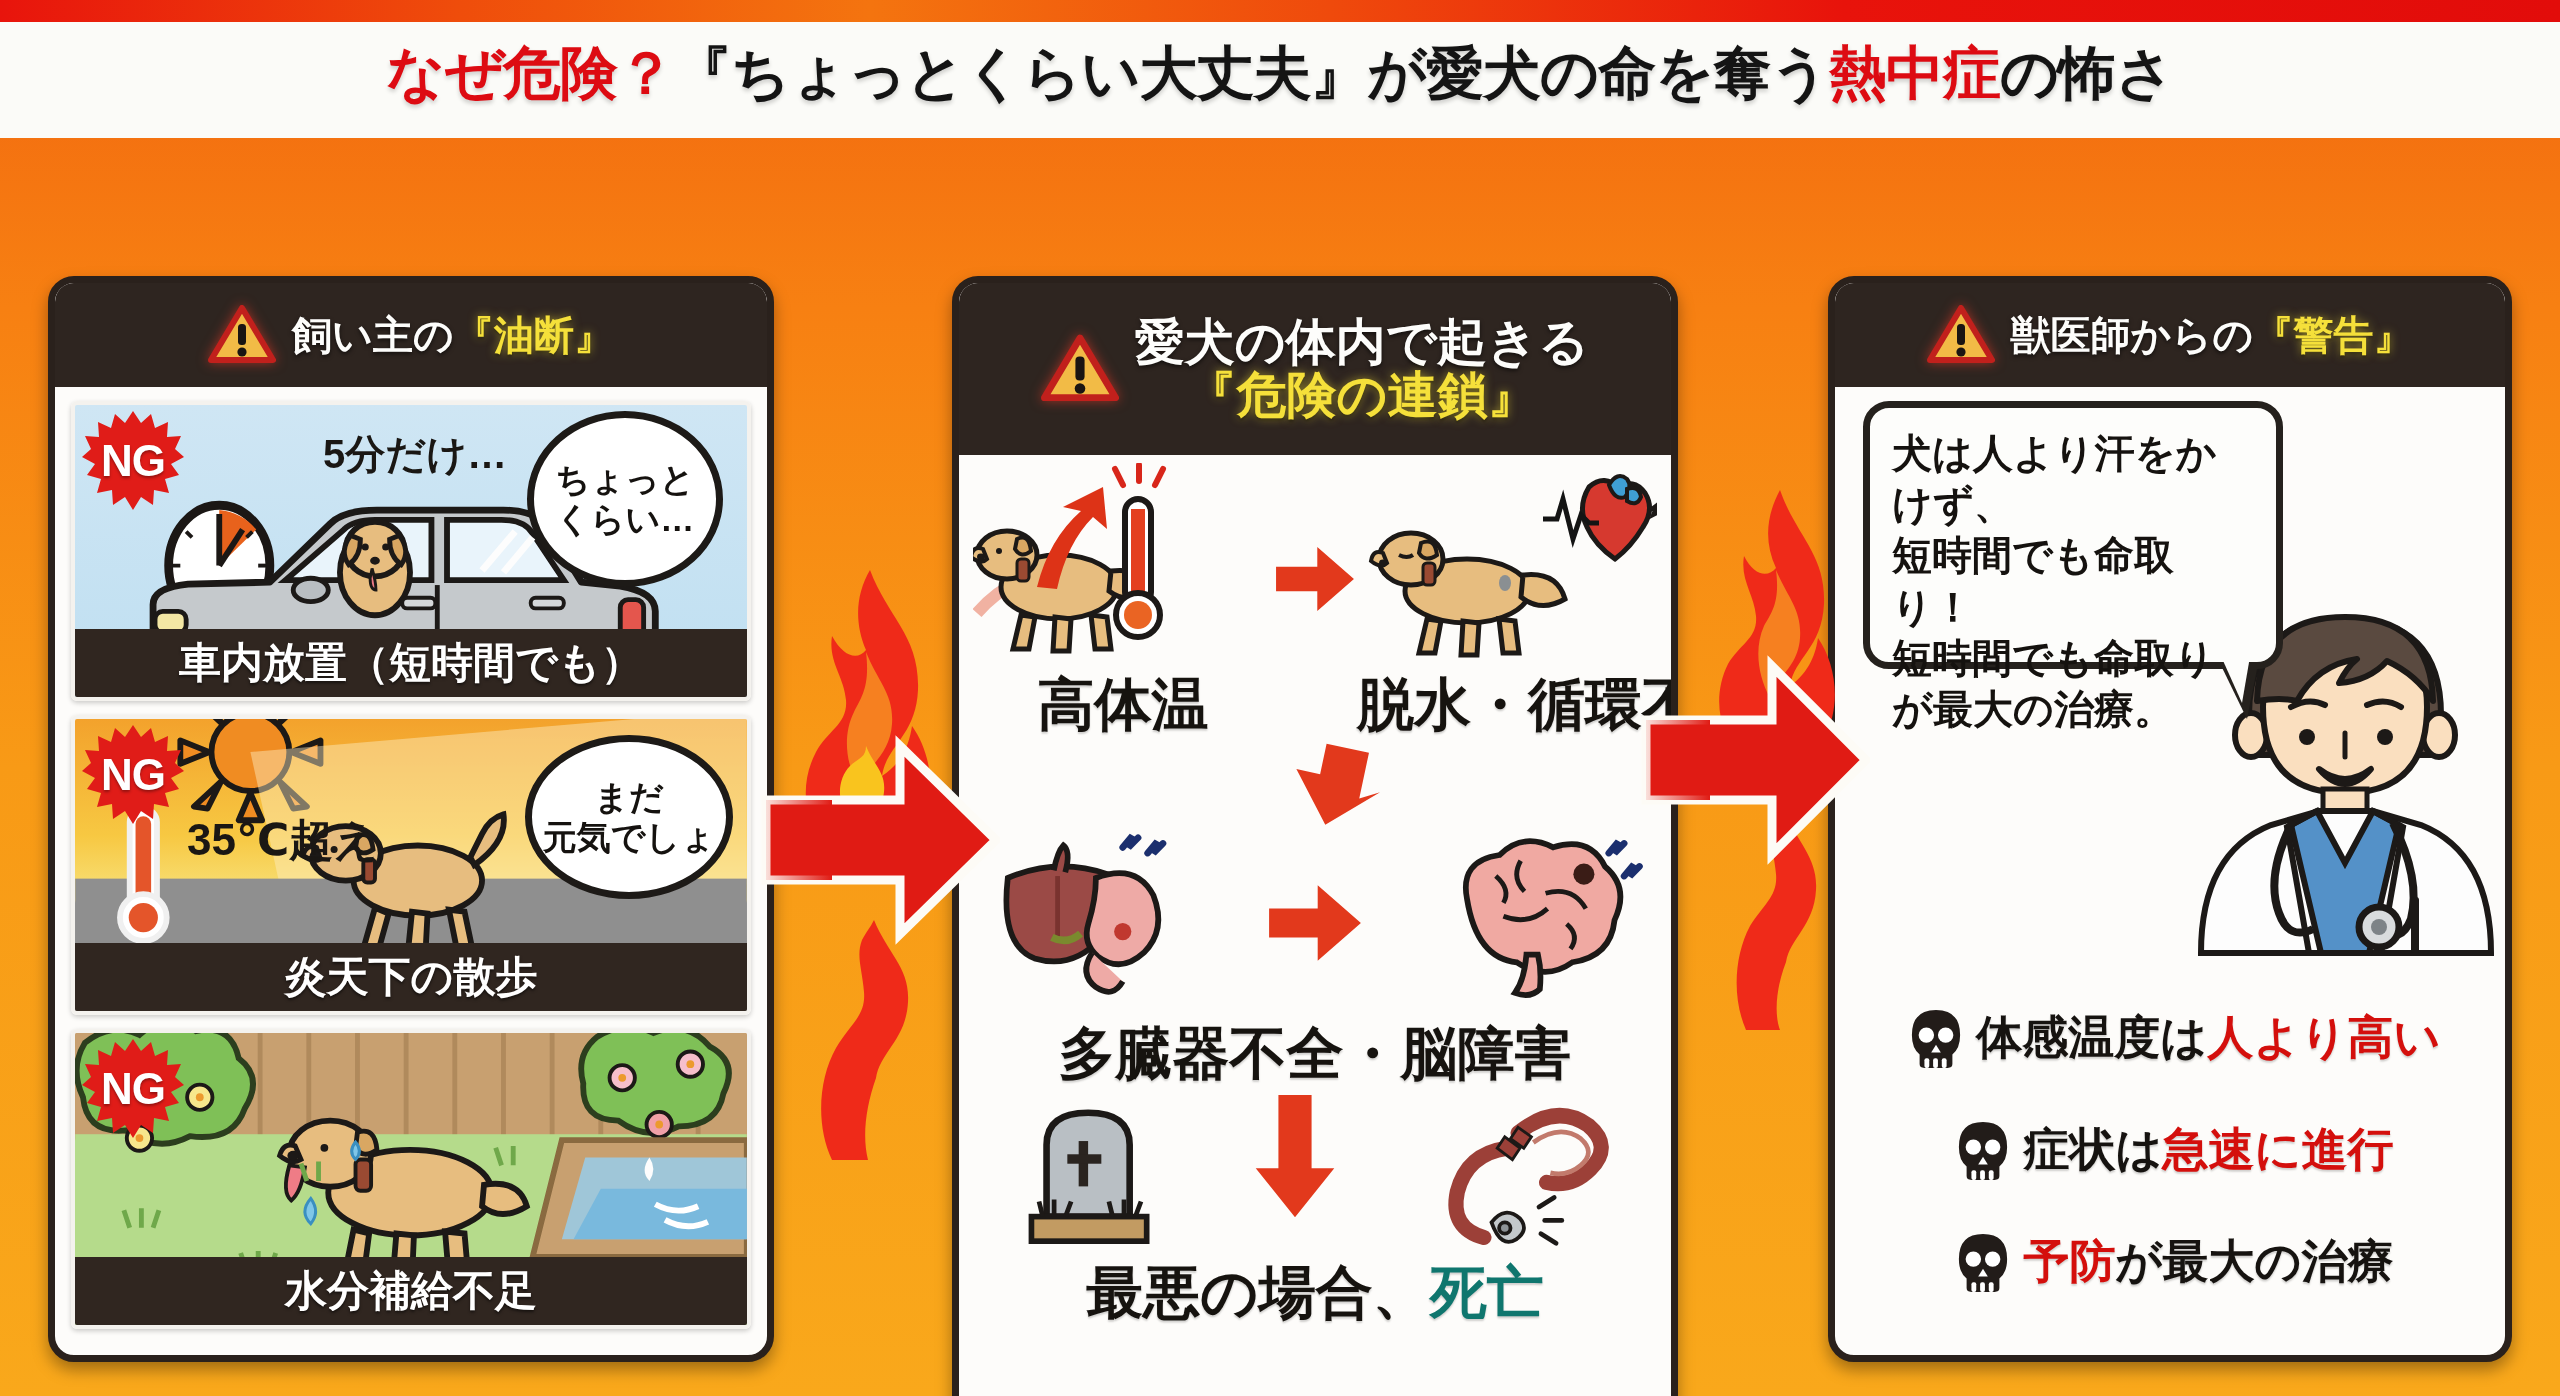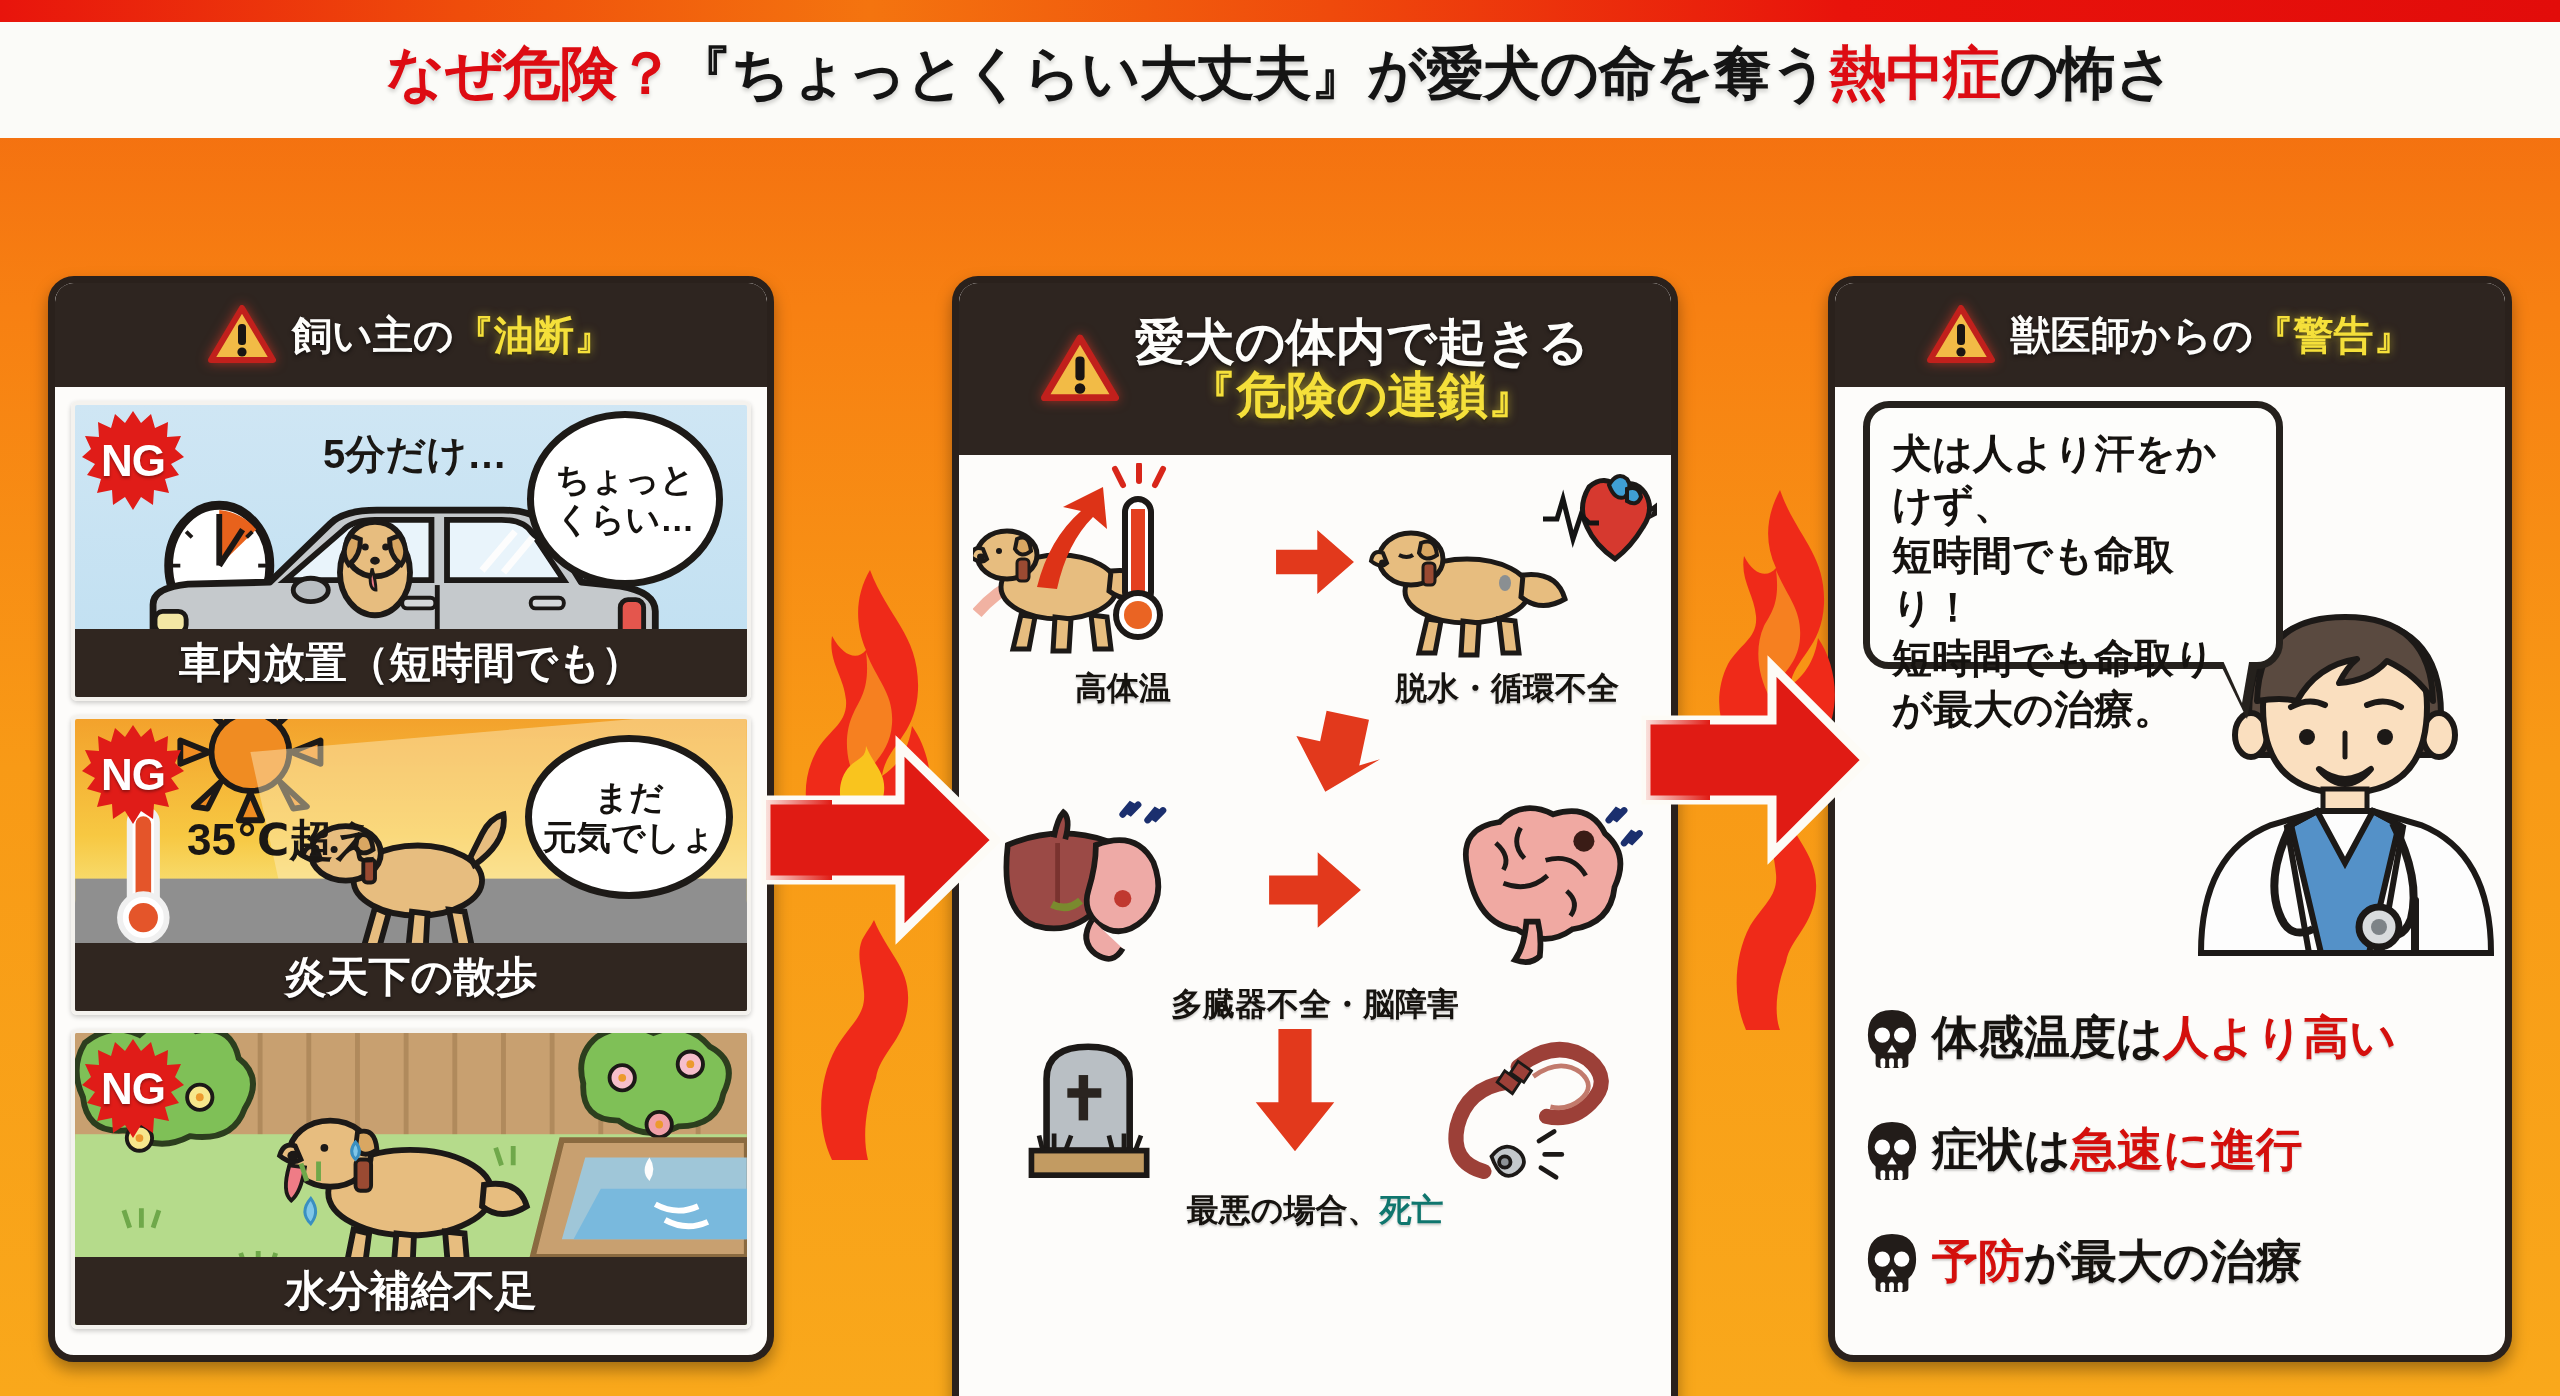--- a/index.html
+++ b/index.html
@@ -107,21 +107,21 @@
   }
   .free-label {
     position:absolute; font-size:40px; font-weight:bold; color:#1a1714; z-index:5;
   }
 
   
   #scene-walk { background:linear-gradient(180deg,#f3a22c 0%,#f7c842 40%,#f8e27c 62%,#9b9b9b 63%,#8d8d8d 100%); }
   
   #scene-yard { background:linear-gradient(180deg,#c79c68 0%,#c79c68 36%,#b9dd8f 37%,#aed684 100%); }
   .chain-label {
-    font-size:32px; font-weight:bold; color:#16130f; text-align:center;
+    font-size:57px; font-weight:bold; color:#16130f; text-align:center;
     text-shadow:0 2px 2px rgba(0,0,0,.18); white-space:nowrap;
   }
   .chain-label .red { color:#0f766e; }
 
   
   #vet-bubble {
     position:absolute; left:28px; top:14px; width:420px; height:268px;
     background:#fdfdfb; border:7px solid #25211d; border-radius:26px;
     padding:20px 22px; z-index:4;
   }
@@ -133,21 +133,21 @@
     border-left:34px solid transparent; border-right:14px solid transparent;
     border-top:70px solid #25211d;
   }
   #vet-tail-in {
     position:absolute; left:381px; top:258px; width:0; height:0; z-index:5;
     border-left:26px solid transparent; border-right:10px solid transparent;
     border-top:58px solid #fdfdfb;
   }
   .facts { position:absolute; left:30px; top:620px; width:620px; }
   .fact-row {
-    display:flex; align-items:center; gap:13px; margin-bottom:50px;
+    display:flex; align-items:center; gap:13px; margin-bottom:50px;justify-content:center;
   }
   .fact-text {
     font-size:46px; font-weight:bold; color:#161310; white-space:nowrap;
     text-shadow:0 2px 2px rgba(0,0,0,.18);
   }
   .fact-text .red { color:#d40f0c; }
 
   
   .gap-arrow { position:absolute; z-index:30; }
   .flame { position:absolute; z-index:20; }

